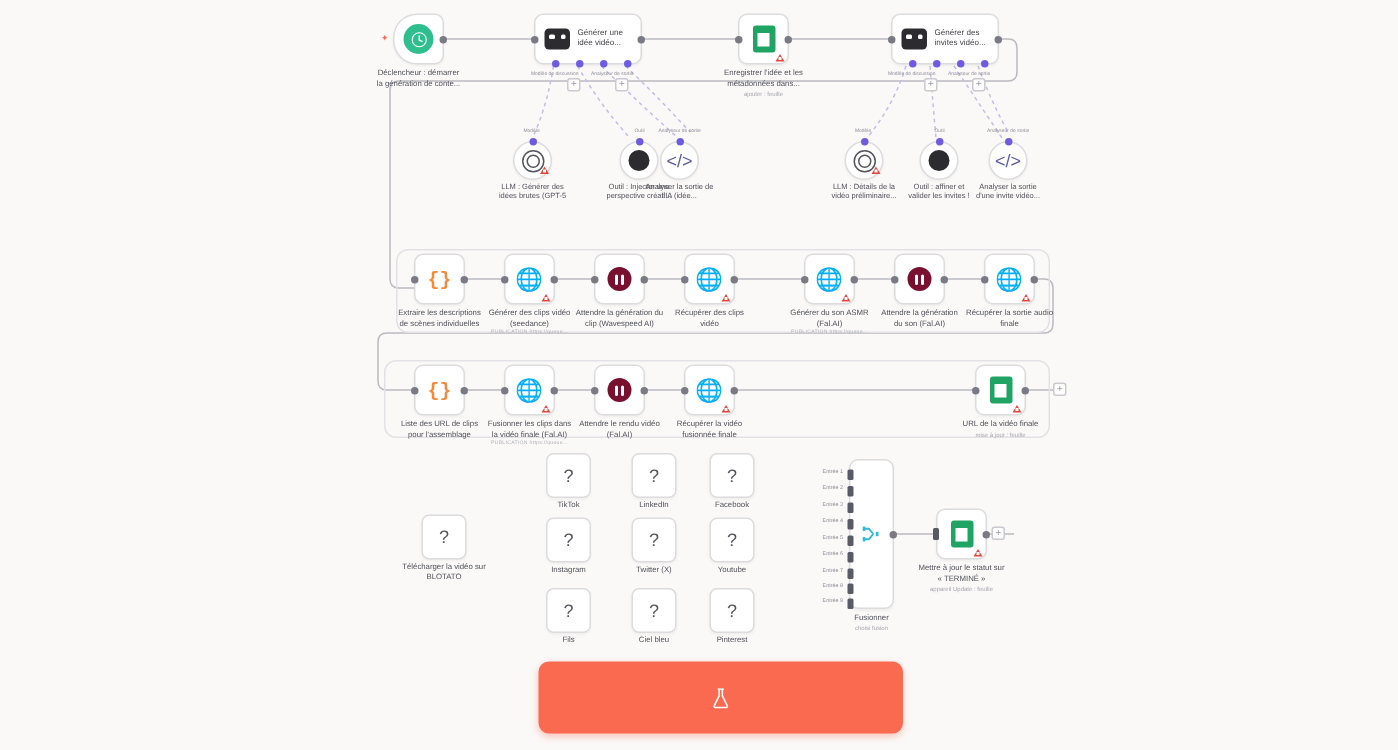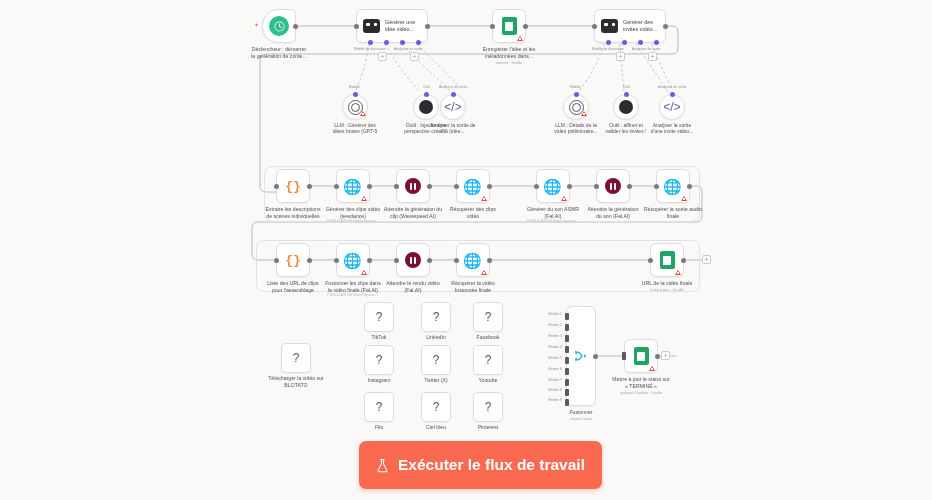--- a/index.html
+++ b/index.html
@@ -504,16 +504,15 @@
 
   <button id="exec-btn">
     <span class="flask">
       <svg width="13" height="15" viewBox="0 0 24 26">
           <g stroke="#ffffff" stroke-width="1.9" fill="none" stroke-linejoin="round" stroke-linecap="round">
             <path d="M9 2h6"></path>
             <path d="M10 2v8L4 22a1.6 1.6 0 0 0 1.4 2.4h13.2A1.6 1.6 0 0 0 20 22l-6-12V2"></path>
           </g>
         </svg>
     </span>
-    <span>Exécuter le flux de travail</span>
   </button>
 
 </div>
 
 </body></html>

